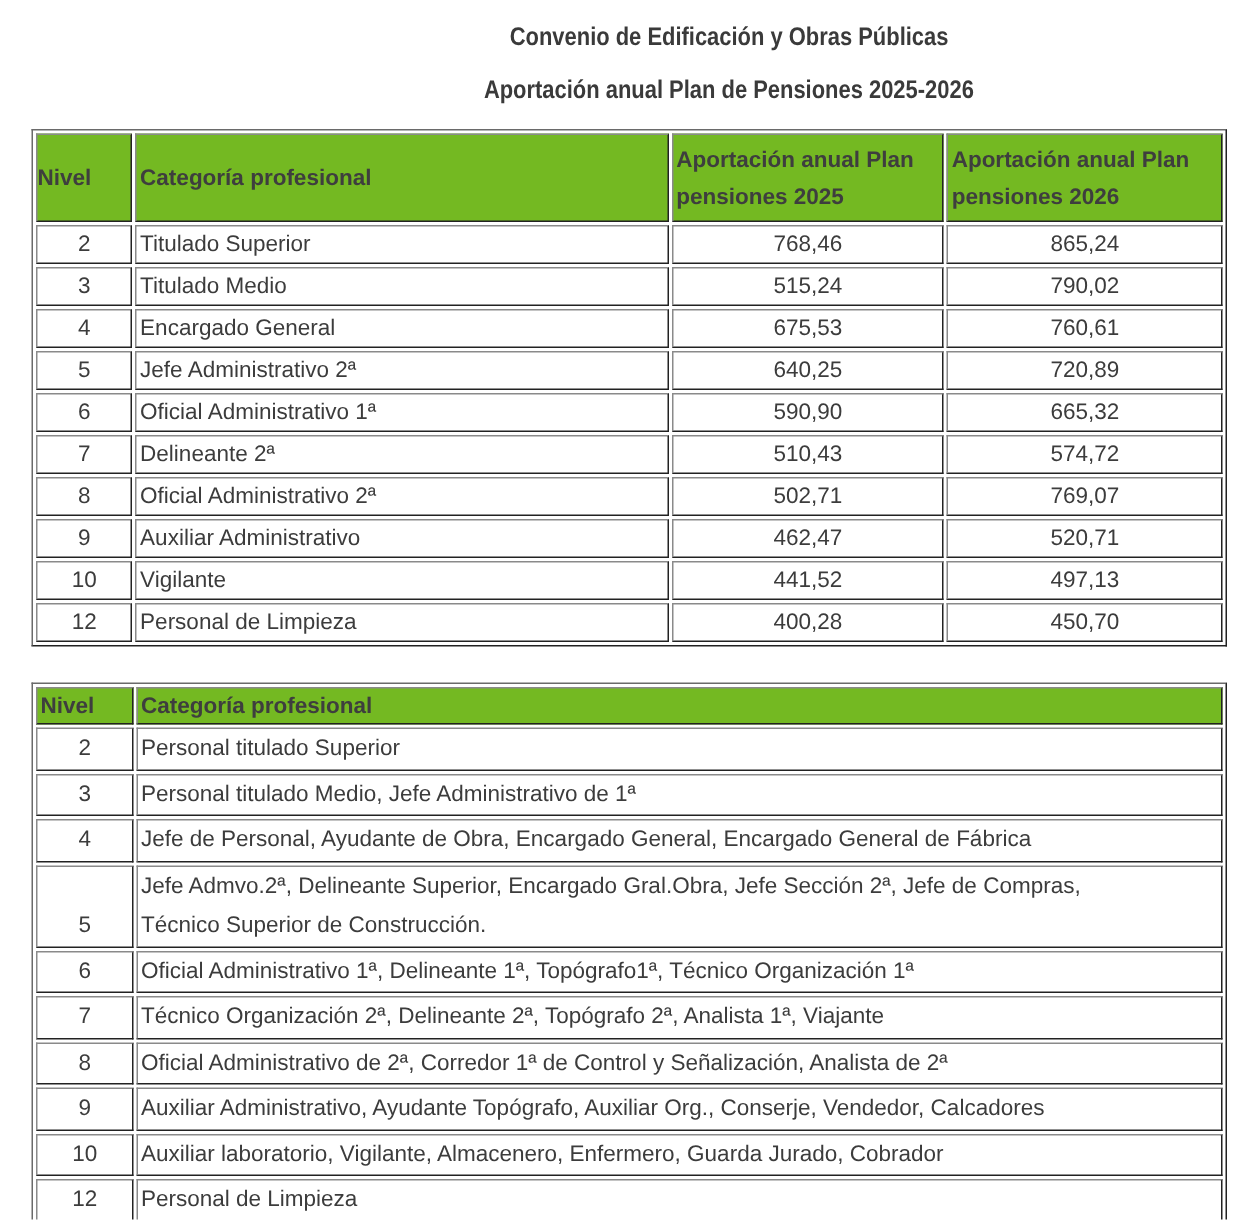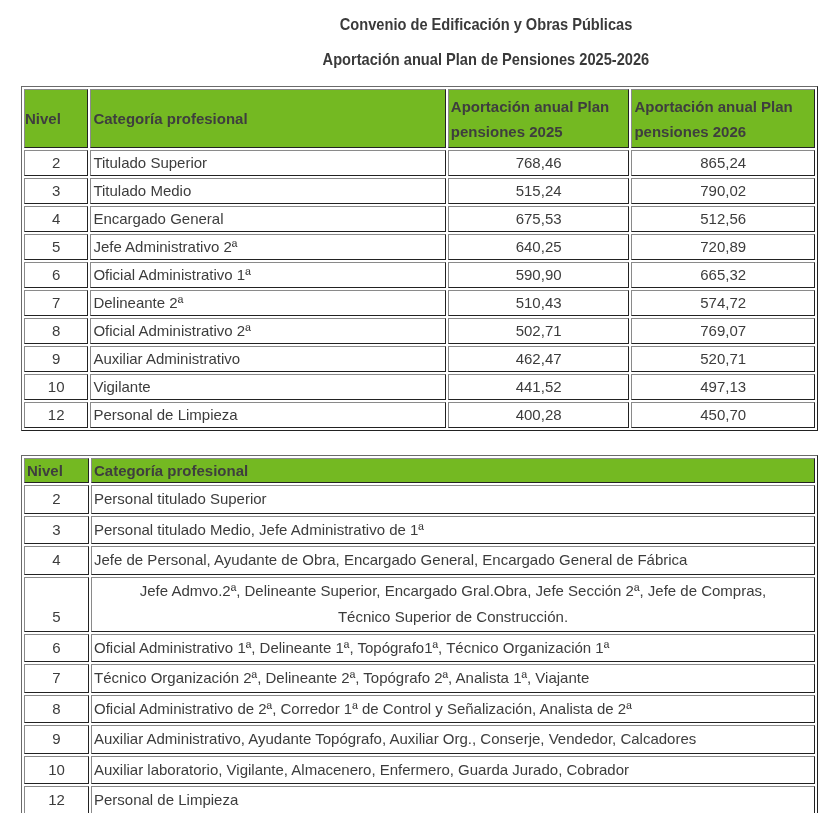--- a/index.html
+++ b/index.html
@@ -27,21 +27,21 @@
   #tbl1 td { height: 22px; }
   #tbl1 th.nivel { width: 61px; padding-left: 0; }
   #tbl1 th.cat { width: 354px; }
   #tbl1 th.a25 { width: 176px; }
   #tbl1 th.a26 { width: 178px; }
 
   #tbl2 { top: 455px; height: 346px; }
   #tbl2 th { line-height: 23px; }
   #tbl2 td { height: 22px; line-height: 26.5px; }
   #tbl2 th.nivel { width: 59px; }
-  #tbl2 td.multi { white-space: normal; text-align: center; }
+  #tbl2 td.multi { white-space: normal; }
   #tbl2 tr.tall td.nv { vertical-align: bottom; }
 </style>
 </head>
 <body>
 
 <div class="title t1"><span>Convenio de Edificación y Obras Públicas</span></div>
 <div class="title t2"><span>Aportación anual Plan de Pensiones 2025-2026</span></div>
 
 <table class="grid" id="tbl1">
   <tbody>
@@ -60,21 +60,21 @@
   <tr>
         <td class="c">3</td>
         <td>Titulado Medio</td>
         <td class="c">515,24</td>
         <td class="c">790,02</td>
       </tr>
   <tr>
         <td class="c">4</td>
         <td>Encargado General</td>
         <td class="c">675,53</td>
-        <td class="c">512,56</td>
+        <td class="c">760,61</td>
       </tr>
   <tr>
         <td class="c">5</td>
         <td>Jefe Administrativo 2ª</td>
         <td class="c">640,25</td>
         <td class="c">720,89</td>
       </tr>
   <tr>
         <td class="c">6</td>
         <td>Oficial Administrativo 1ª</td>

